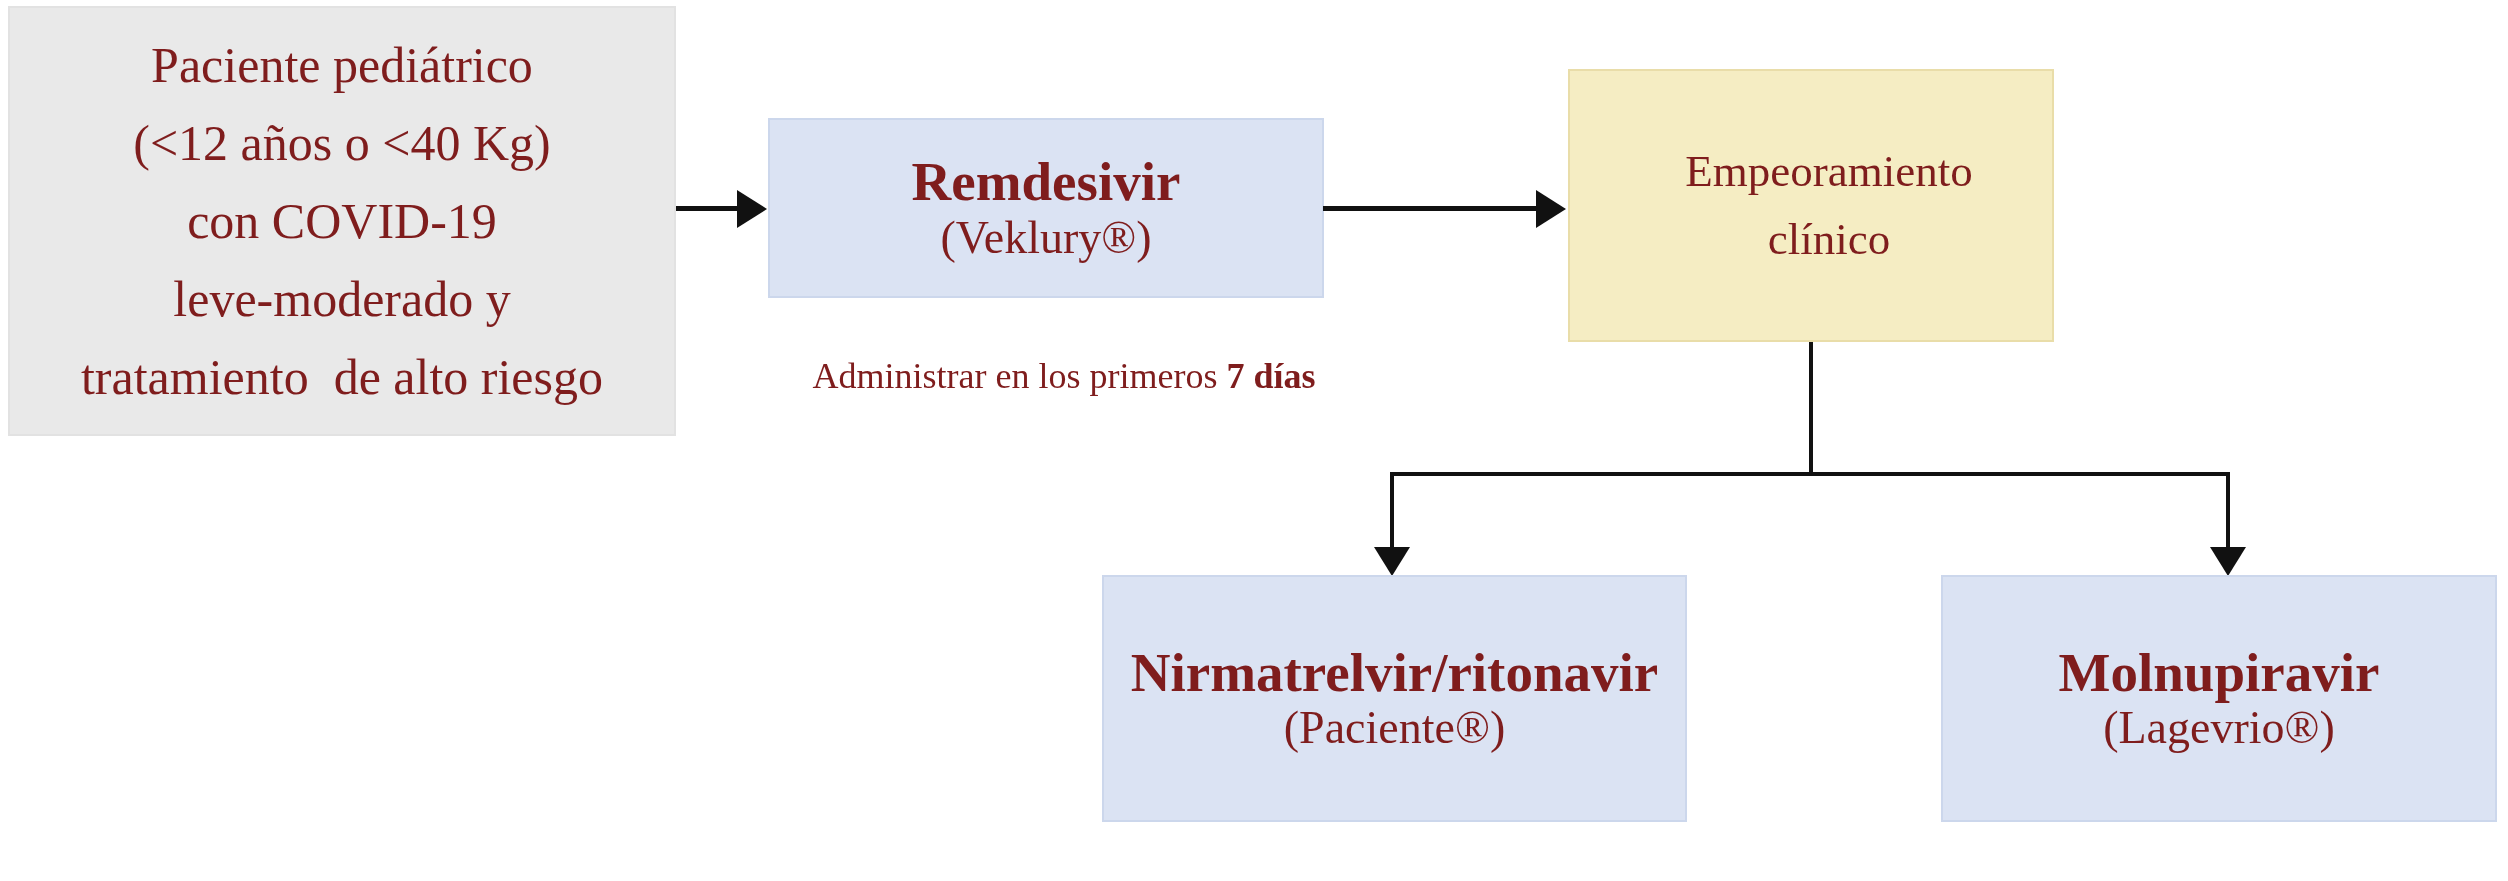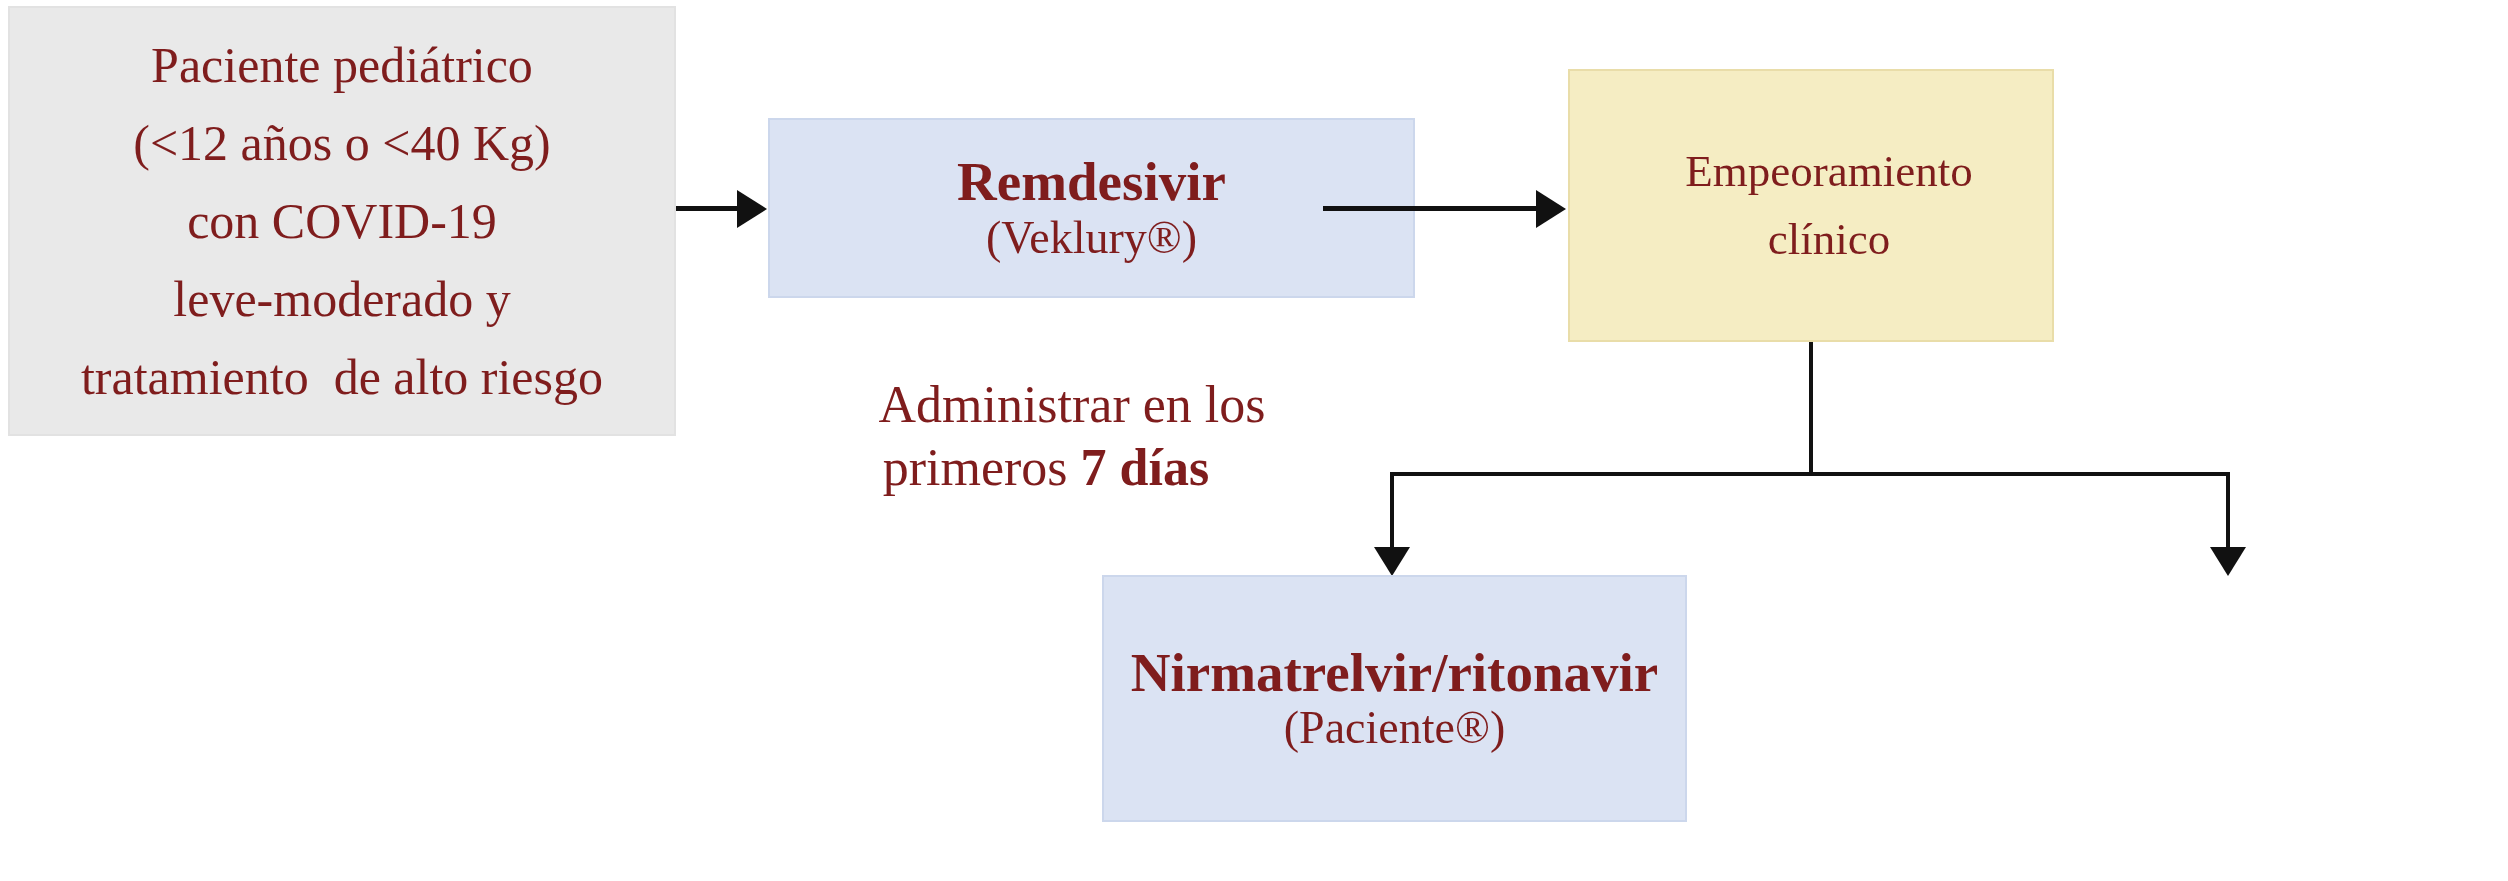--- a/index.html
+++ b/index.html
@@ -29,29 +29,29 @@
     white-space: pre-wrap;
   }
   .drug-box { border: 2px solid #ccd7ec; }
   .decision-box {
     left: 1568px; top: 69px; width: 486px; height: 273px;
     border: 2px solid #e9dda9;
     font-size: 45px;
     line-height: 1.5;
     white-space: pre-wrap;
   }
-  .remdesivir-box { left: 768px; top: 118px; width: 647px; height: 180px; }
+  .remdesivir-box { left: 768px; top: 118px; width: 556px; height: 180px; }
   .nirmatrelvir-box { left: 1102px; top: 575px; width: 585px; height: 247px; }
   .molnupiravir-box { left: 1941px; top: 575px; width: 556px; height: 247px; }
   .drug-title { font-weight: bold; font-size: 55px; line-height: 1.1; }
   .drug-brand { font-size: 46px; line-height: 1.1; }
   .caption {
     position: absolute;
     text-align: center;
-    font-size: 52px;
+    font-size: 36px;
     line-height: 1.2;
     white-space: pre-wrap;
   }
   .caption b { font-weight: bold; }
   .caption-remdesivir { left: 768px; top: 312px; width: 556px; }
   .caption-nirmatrelvir { left: 1080px; top: 833px; width: 620px; }
   .caption-molnupiravir { left: 1921px; top: 833px; width: 596px; }
   .line { position: absolute; background: #111111; }
   .arrowhead-right {
     position: absolute; width: 0; height: 0;
@@ -106,17 +106,21 @@
   <div class="arrowhead-down" style="left:2210px; top:547px;"></div>
 
   <div class="box drug-box nirmatrelvir-box" style="background-color: rgb(219, 227, 243);">
     <div class="drug-title">Nirmatrelvir/ritonavir</div>
     <div class="drug-brand">(Paciente®)</div>
   </div>
   <div class="caption caption-nirmatrelvir">
     
   </div>
 
+  <div class="box drug-box molnupiravir-box" style="background-color: rgb(219, 227, 243);">
+    <div class="drug-title">Molnupiravir</div>
+    <div class="drug-brand">(Lagevrio®)</div>
+  </div>
   <div class="caption caption-molnupiravir">
     
   </div>
 
 </div>
 
 </body></html>

